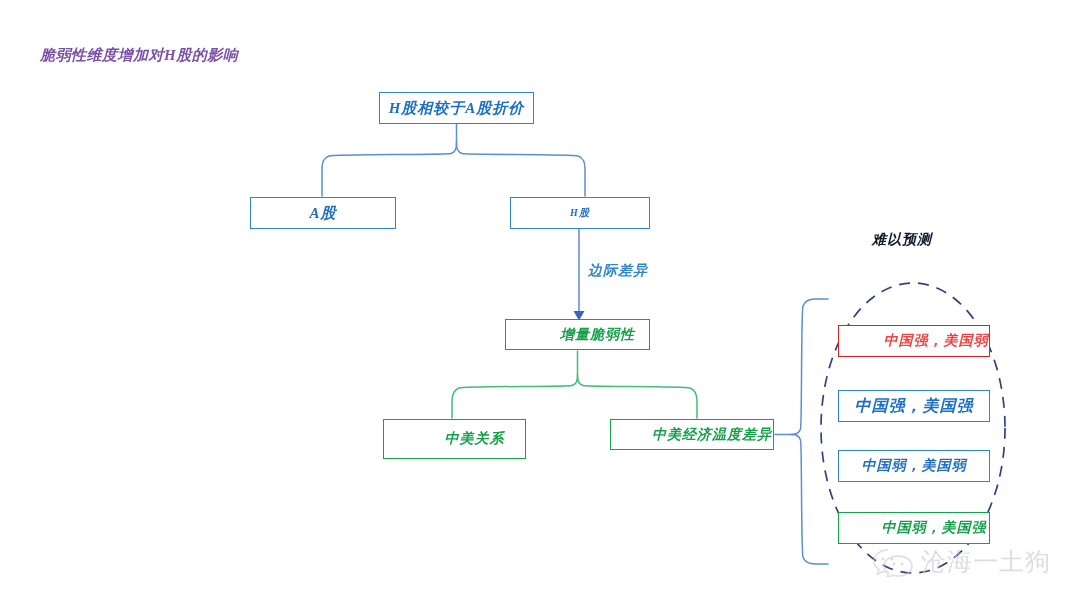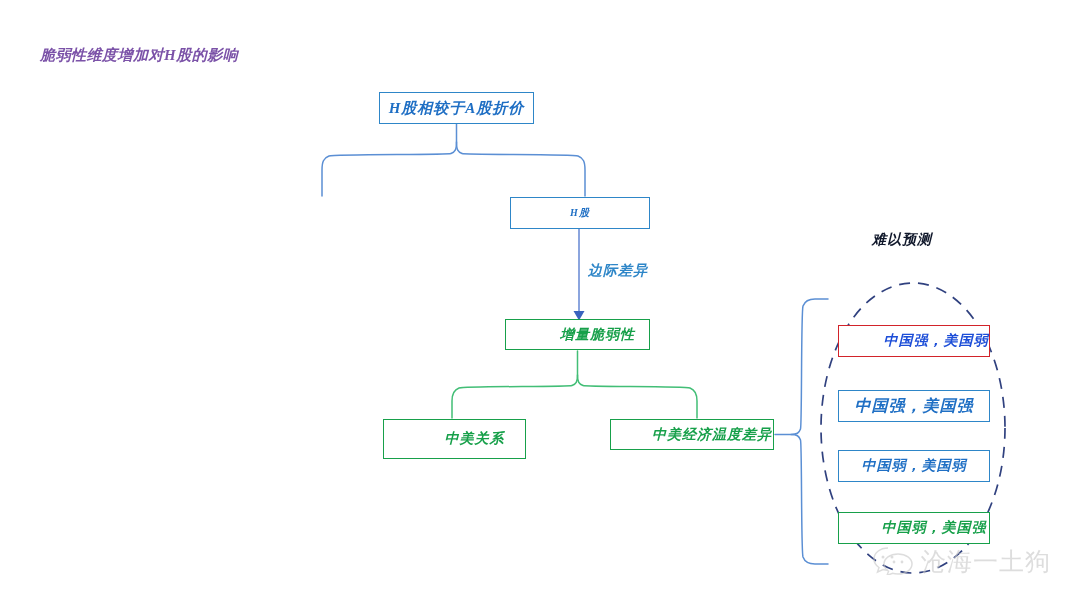--- a/index.html
+++ b/index.html
@@ -48,21 +48,21 @@
     border: 1.6px solid #2E86C8;
     color: #1F6FC4;
   }
   .node.green {
     border: 1.6px solid #17A04A;
     color: #17A04A;
     padding-left: 40px;
   }
   .node.red {
     border: 1.6px solid #D2232A;
-    color: #1d4ed8;
+    color: #ef4444;
     padding-left: 44px;
   }
 
   
   #node-discount { left: 379px; top: 92px;  width: 155px; height: 32px; font-size: 15px; }
   #node-a-share  { left: 250px; top: 197px; width: 146px; height: 32px; font-size: 15px; }
   #node-h-share  { left: 510px; top: 197px; width: 140px; height: 32px; font-size: 10px; }
   #node-fragility{ left: 505px; top: 319px; width: 145px; height: 31px; font-size: 14px; }
   #node-relation { left: 383px; top: 419px; width: 143px; height: 40px; font-size: 14px; }
   #node-temp     { left: 610px; top: 419px; width: 164px; height: 31px; font-size: 14px; }
@@ -96,20 +96,21 @@
     width: 1080px;
     height: 603px;
     pointer-events: none;
   }
 
   
   #watermark {
     left: 872px;
     top: 545px;
     display: flex;
+    align-items: center;
     gap: 7px;
     opacity: 0.62;
   }
   #watermark .wm-text {
     font-size: 25px;
     color: #c9c9c9;
     font-family: "Liberation Serif", serif;
     letter-spacing: 1px;
     white-space: nowrap;
   }
@@ -170,20 +171,21 @@
                C802,444 801,551 803,557
                C805,562.5 809,564 815,564
                L828,564"></path>
     </g>
 
     <ellipse cx="913" cy="428" rx="92" ry="145" fill="none" stroke="#30417F" stroke-width="1.7" stroke-dasharray="11 8"></ellipse>
   </svg>
 
   <div class="abs node blue" id="node-discount">H股相较于A股折价</div>
 
+  <div class="abs node blue" id="node-a-share">A股</div>
 
   <div class="abs node blue" id="node-h-share">H股</div>
 
   <div class="abs label" id="label-marginal">边际差异</div>
 
   <div class="abs node green" id="node-fragility">增量脆弱性</div>
 
   <div class="abs node green" id="node-relation">中美关系</div>
 
   <div class="abs node green" id="node-temp">中美经济温度差异</div>

